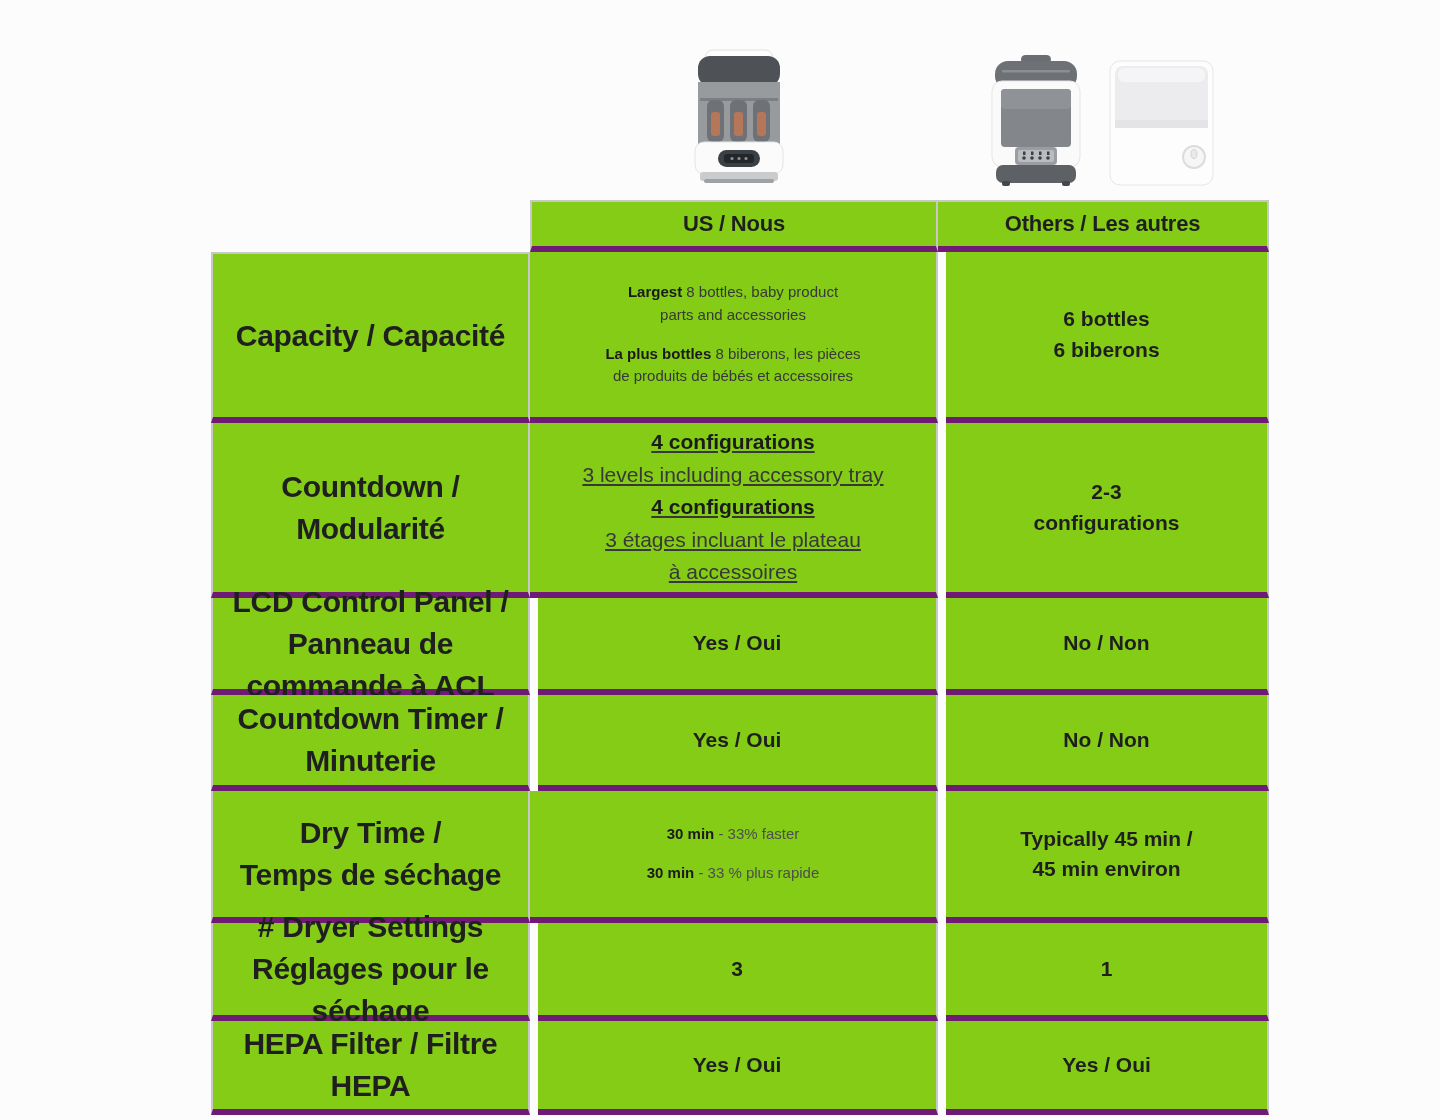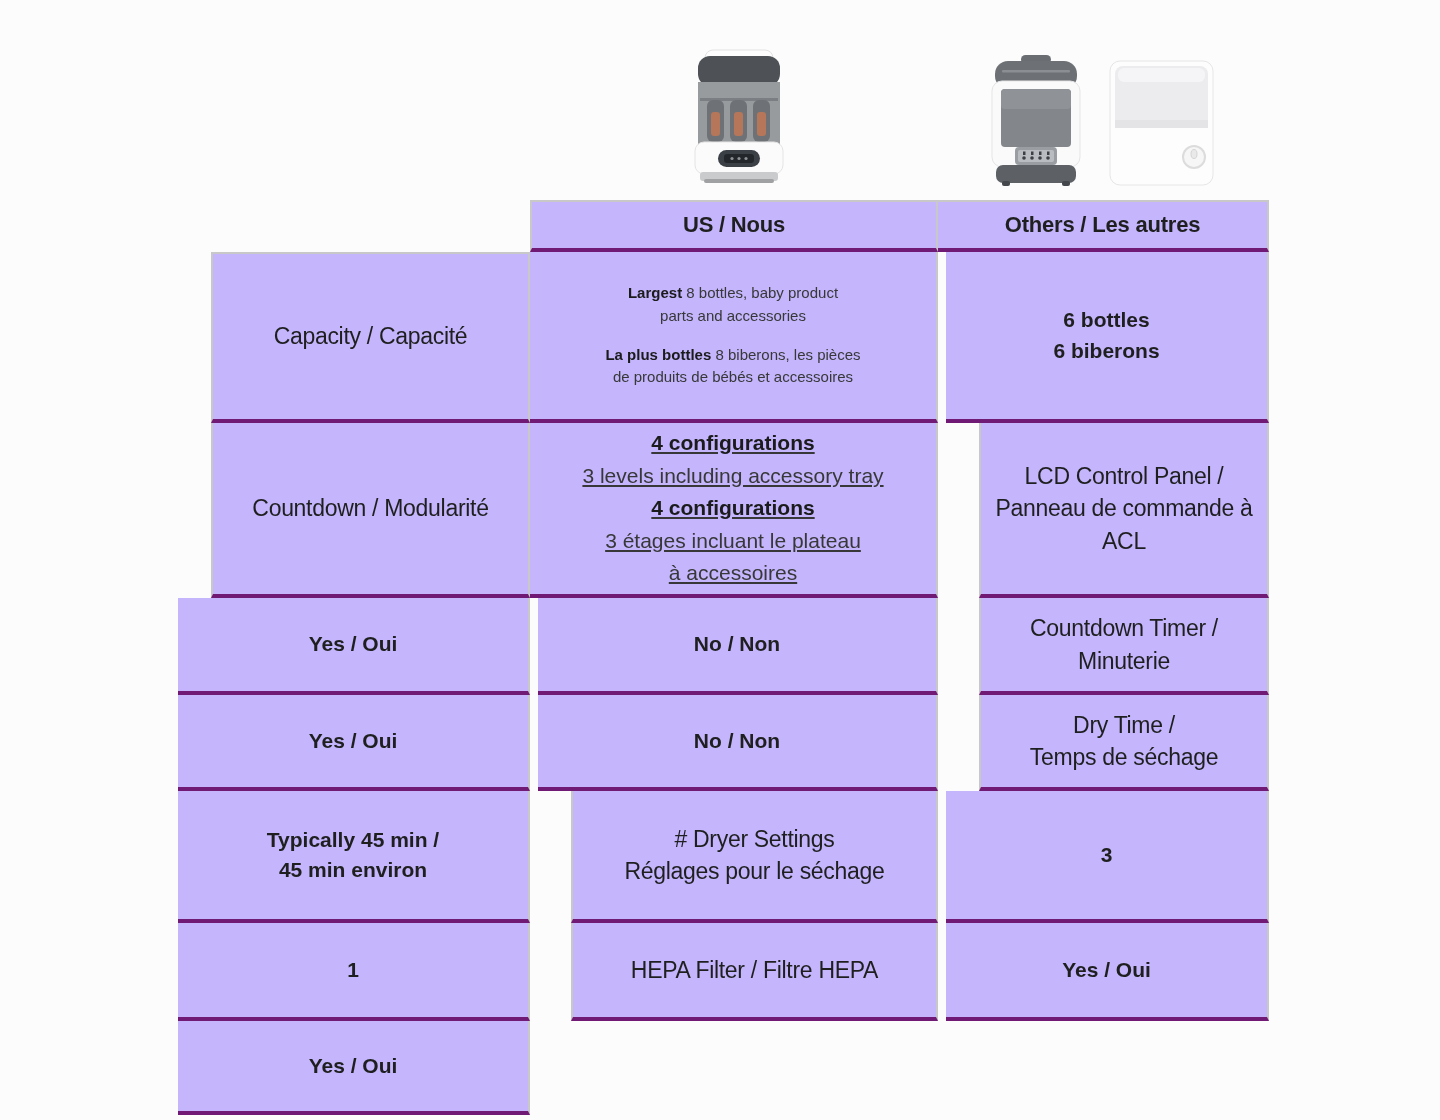--- a/index.html
+++ b/index.html
@@ -20,34 +20,34 @@
 
   
   .grid{
     position:absolute;left:170px;top:200px;
     display:grid;
     grid-template-columns:360px 408px 331px;
     grid-template-rows:52px 171px 175px 97px 96px 132px 98px 94px;
   }
   .cell{
     box-sizing:border-box;
-    background:#c4b5fd;
+    background:#84cc16;
     border-right:2px solid #c8c8c8;
-    border-bottom:4px solid #701a75;
+    border-bottom:6px solid #701a75;
     display:flex;flex-direction:column;
     align-items:center;justify-content:center;
     text-align:center;
     padding:4px 6px;
   }
   .cell.corner{background:transparent;border:none;}
   .b-t{border-top:2px solid #c8c8c8;}
   .b-l{border-left:2px solid #c8c8c8;}
 
   .head{font-weight:700;font-size:22px;letter-spacing:-.2px;}
-  .label{font-weight:400;font-size:23px;line-height:1.4;letter-spacing:-.3px;white-space:pre-line;margin-left:41px;}
+  .label{font-weight:700;font-size:30px;line-height:1.4;letter-spacing:-.3px;white-space:pre-line;margin-left:41px;}
   .value{font-weight:700;font-size:21px;line-height:1.45;white-space:pre-line;margin-left:8px;}
   .rich p{margin:8px 0;font-size:15px;line-height:1.52;white-space:pre-line;color:#383838;}
   .rich b{color:#1b1b1b;}
   .rich .ln{font-size:21px;line-height:1.55;white-space:pre-line;color:#383838;text-decoration:underline;}
   .rich .ln b{color:#1b1b1b;}
   .dry p{margin:8px 0;}
   .muted{color:#4d4d4d;font-weight:400;}
 </style>
 </head>
 <body>
@@ -126,33 +126,39 @@
 6 biberons</div>
 
     <div class="cell label b-l">Countdown / Modularité</div>
     <div class="cell rich">
       <div class="ln"><b>4 configurations</b></div>
       <div class="ln">3 levels including accessory tray</div>
       <div class="ln"><b>4 configurations</b></div>
       <div class="ln">3 étages incluant le plateau
 à accessoires</div>
     </div>
+    <div class="cell value">2-3
+configurations</div>
 
     <div class="cell label b-l">LCD Control Panel /
 Panneau de commande à ACL</div>
     <div class="cell value">Yes / Oui</div>
     <div class="cell value">No / Non</div>
 
     <div class="cell label b-l">Countdown Timer /
 Minuterie</div>
     <div class="cell value">Yes / Oui</div>
     <div class="cell value">No / Non</div>
 
     <div class="cell label b-l">Dry Time /
 Temps de séchage</div>
+    <div class="cell rich dry">
+      <p><b>30 min</b><span class="muted"> - 33% faster</span></p>
+      <p><b>30 min</b><span class="muted"> - 33 % plus rapide</span></p>
+    </div>
     <div class="cell value">Typically 45 min /
 45 min environ</div>
 
     <div class="cell label b-l"># Dryer Settings
 Réglages pour le séchage</div>
     <div class="cell value">3</div>
     <div class="cell value">1</div>
 
     <div class="cell label b-l">HEPA Filter / Filtre HEPA</div>
     <div class="cell value">Yes / Oui</div>

